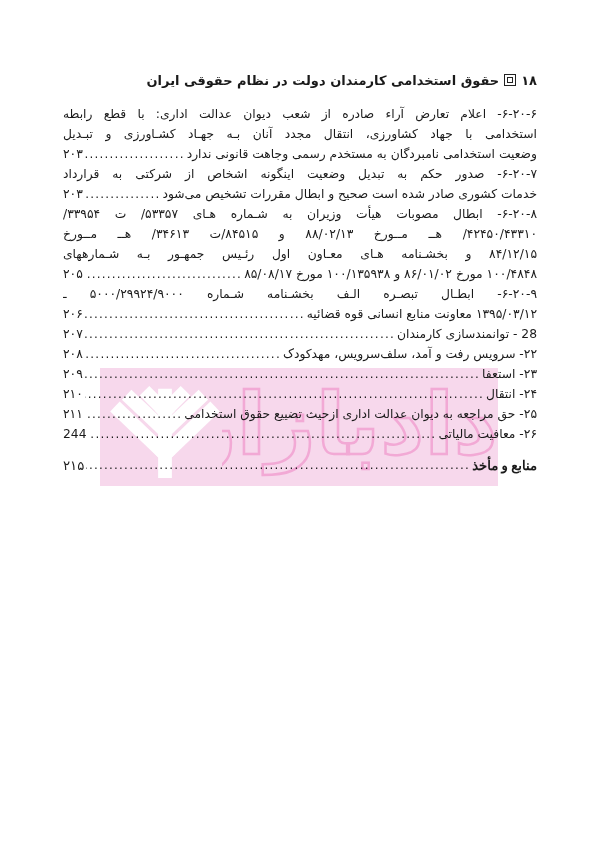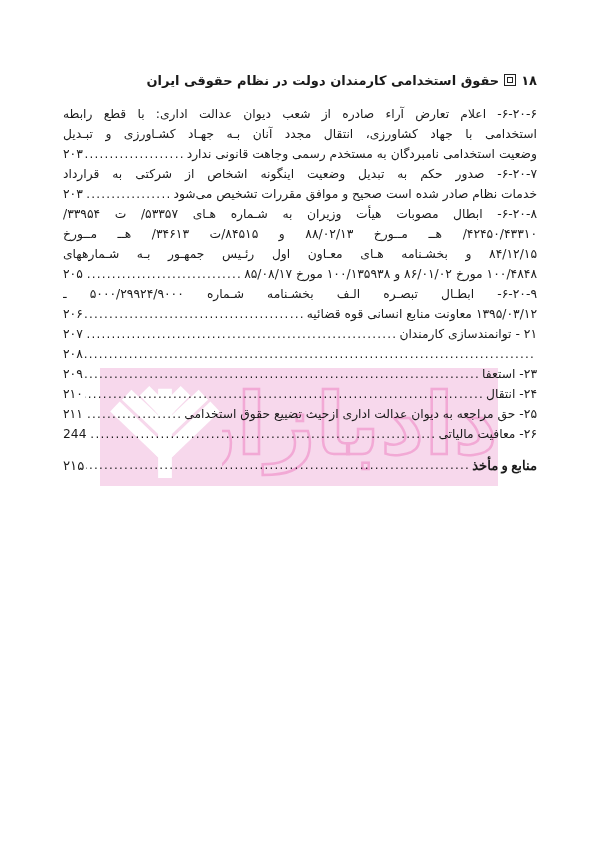--- a/index.html
+++ b/index.html
@@ -91,21 +91,21 @@
     <div class="tl just">۶-۲۰-۶- اعلام تعارض آراء صادره از شعب دیوان عدالت اداری: با قطع رابطه</div>
     <div class="tl just">استخدامی با جهاد کشاورزی، انتقال مجدد آنان بـه جهـاد کشـاورزی و تبـدیل</div>
     <div class="tl row">
       <span class="t">وضعیت استخدامی نامبردگان به مستخدم رسمی وجاهت قانونی ندارد</span>
       <span class="leader"></span>
       <span class="pg">۲۰۳</span>
     </div>
 
     <div class="tl just">۶-۲۰-۷- صدور حکم به تبدیل وضعیت اینگونه اشخاص از شرکتی به قرارداد</div>
     <div class="tl row">
-      <span class="t">خدمات نظام صادر شده است صحیح و موافق مقررات تشخیص می‌شود</span>
+      <span class="t">خدمات کشوری صادر شده است صحیح و ابطال مقررات تشخیص می‌شود</span>
       <span class="leader"></span>
       <span class="pg">۲۰۳</span>
     </div>
 
     <div class="tl just">۶-۲۰-۸- ابطال مصوبات هیأت وزیران به شـماره هـای ۵۳۳۵۷/ ت ۳۳۹۵۴/</div>
     <div class="tl just">۴۲۴۵۰/۴۳۳۱۰/ هــ مــورخ ۸۸/۰۲/۱۳ و ۸۴۵۱۵/ت ۳۴۶۱۳/ هــ مــورخ</div>
     <div class="tl just">۸۴/۱۲/۱۵ و بخشـنامه هـای معـاون اول رئـیس جمهـور بـه شـمارههای</div>
     <div class="tl row">
       <span class="t">۱۰۰/۴۸۴۸ مورخ ۸۶/۰۱/۰۲ و ۱۰۰/۱۳۵۹۳۸ مورخ ۸۵/۰۸/۱۷</span>
       <span class="leader"></span>
@@ -113,25 +113,26 @@
     </div>
 
     <div class="tl just">۶-۲۰-۹- ابطـال تبصـره الـف بخشـنامه شـماره ۵۰۰۰/۲۹۹۲۴/۹۰۰۰ ـ</div>
     <div class="tl row">
       <span class="t">۱۳۹۵/۰۳/۱۲ معاونت منابع انسانی قوه قضائیه</span>
       <span class="leader"></span>
       <span class="pg">۲۰۶</span>
     </div>
 
     <div class="tl row">
-      <span class="t">۲۱ - توانمندسازی کارمندان</span>
+      <span class="t">28 - توانمندسازی کارمندان</span>
       <span class="leader"></span>
       <span class="pg">۲۰۷</span>
     </div>
     <div class="tl row">
+      <span class="t">۲۲- سرویس رفت و آمد، سلف‌سرویس، مهدکودک</span>
       <span class="leader"></span>
       <span class="pg">۲۰۸</span>
     </div>
     <div class="tl row">
       <span class="t">۲۳- استعفا</span>
       <span class="leader"></span>
       <span class="pg">۲۰۹</span>
     </div>
     <div class="tl row">
       <span class="t">۲۴- انتقال</span>

